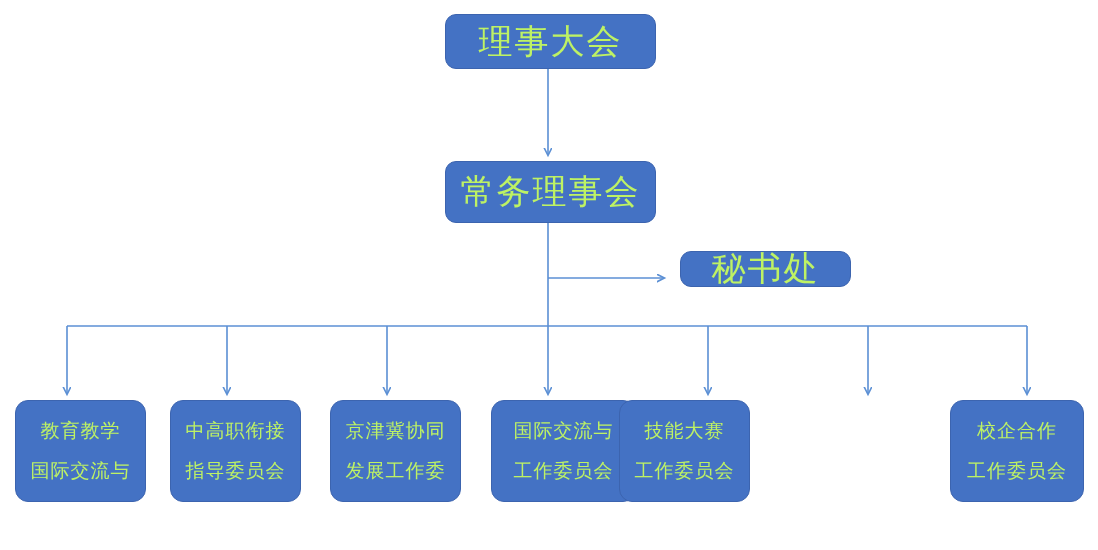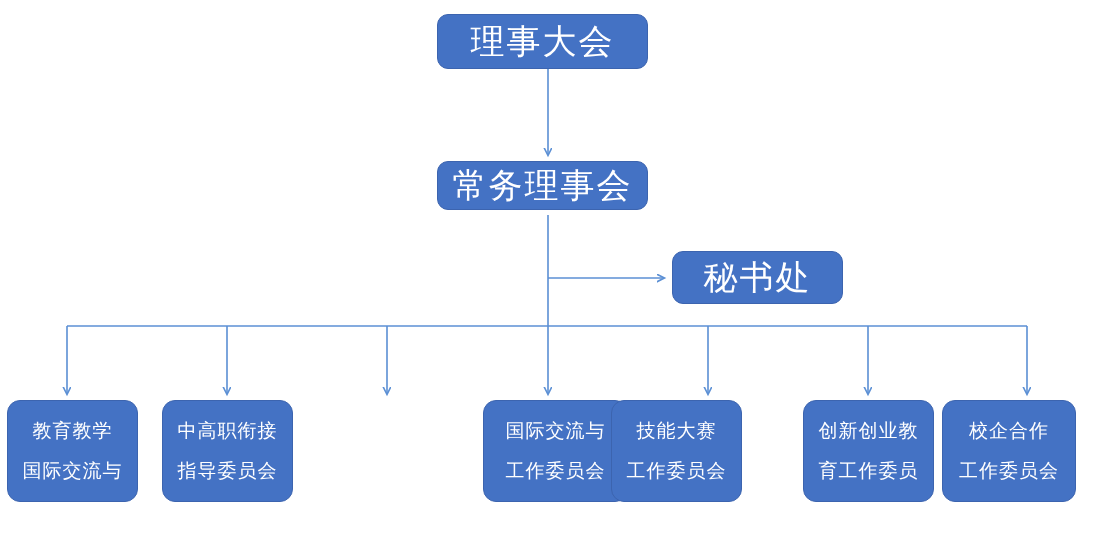--- a/index.html
+++ b/index.html
@@ -14,29 +14,30 @@
     background: #ffffff;
     font-family: "Liberation Serif", "DejaVu Serif", serif;
     overflow: hidden;
   }
   .node {
     position: absolute;
     box-sizing: border-box;
     background: #4472C4;
     border: 1px solid #3C64AF;
     border-radius: 11px;
-    color: #ffffff;
+    color: #bef264;
     display: flex;
     flex-direction: column;
     align-items: center;
     justify-content: center;
     text-align: center;
     line-height: 1.05;
     letter-spacing: 0.5px;
     user-select: none;
+    margin-left: 8px;
   }
   .node-top {
     font-size: 34px;
     letter-spacing: 2px;
   }
   .node-leaf {
     font-size: 19px;
     letter-spacing: 1px;
     border-radius: 13px;
     padding: 4px 16px;
@@ -78,52 +79,52 @@
     <line x1="548" y1="326" x2="548" y2="394" stroke="#5B8FD4" stroke-width="1.6" marker-end="url(#arrow)"></line>
     <line x1="708" y1="326" x2="708" y2="394" stroke="#5B8FD4" stroke-width="1.6" marker-end="url(#arrow)"></line>
     <line x1="868" y1="326" x2="868" y2="394" stroke="#5B8FD4" stroke-width="1.6" marker-end="url(#arrow)"></line>
     <line x1="1027" y1="326" x2="1027" y2="394" stroke="#5B8FD4" stroke-width="1.6" marker-end="url(#arrow)"></line>
   </svg>
 
   <div class="node node-top" style="left:437px; top:14px; width:211px; height:55px;">
     <span>理事大会</span>
   </div>
 
-  <div class="node node-top" style="left:437px; top:161px; width:211px; height:49px;">
+  <div class="node node-top" style="left:437px; top:161px; width:211px; height:62px;">
     <span>常务理事会</span>
   </div>
 
-  <div class="node node-top" style="left:672px; top:251px; width:171px; height:53px;">
+  <div class="node node-top" style="left:672px; top:251px; width:171px; height:36px;">
     <span>秘书处</span>
   </div>
 
   <div class="node node-leaf" style="left:7px; top:400px; width:131px; height:102px;">
     <span class="leaf-line line1">教育教学</span>
     <span class="leaf-line line2">国际交流与</span>
   </div>
 
   <div class="node node-leaf" style="left:162px; top:400px; width:131px; height:102px;font-family:Liberation Serif, serif;">
     <span class="leaf-line line1">中高职衔接</span>
     <span class="leaf-line line2">指导委员会</span>
   </div>
 
+  <div class="node node-leaf" style="left:322px; top:400px; width:131px; height:102px;">
+    <span class="leaf-line line1">京津冀协同</span>
+    <span class="leaf-line line2">发展工作委</span>
+  </div>
 
   <div class="node node-leaf" style="left:483px; top:400px; width:145px; height:102px;">
     <span class="leaf-line line1">国际交流与</span>
     <span class="leaf-line line2">工作委员会</span>
   </div>
 
   <div class="node node-leaf" style="left:611px; top:400px; width:131px; height:102px;">
     <span class="leaf-line line1">技能大赛</span>
     <span class="leaf-line line2">工作委员会</span>
   </div>
 
-  <div class="node node-leaf" style="left:803px; top:400px; width:131px; height:102px;">
-    <span class="leaf-line line1">创新创业教</span>
-    <span class="leaf-line line2">育工作委员</span>
-  </div>
 
   <div class="node node-leaf" style="left:942px; top:400px; width:134px; height:102px;">
     <span class="leaf-line line1">校企合作</span>
     <span class="leaf-line line2">工作委员会</span>
   </div>
 
 </div>
 
 </body></html>

